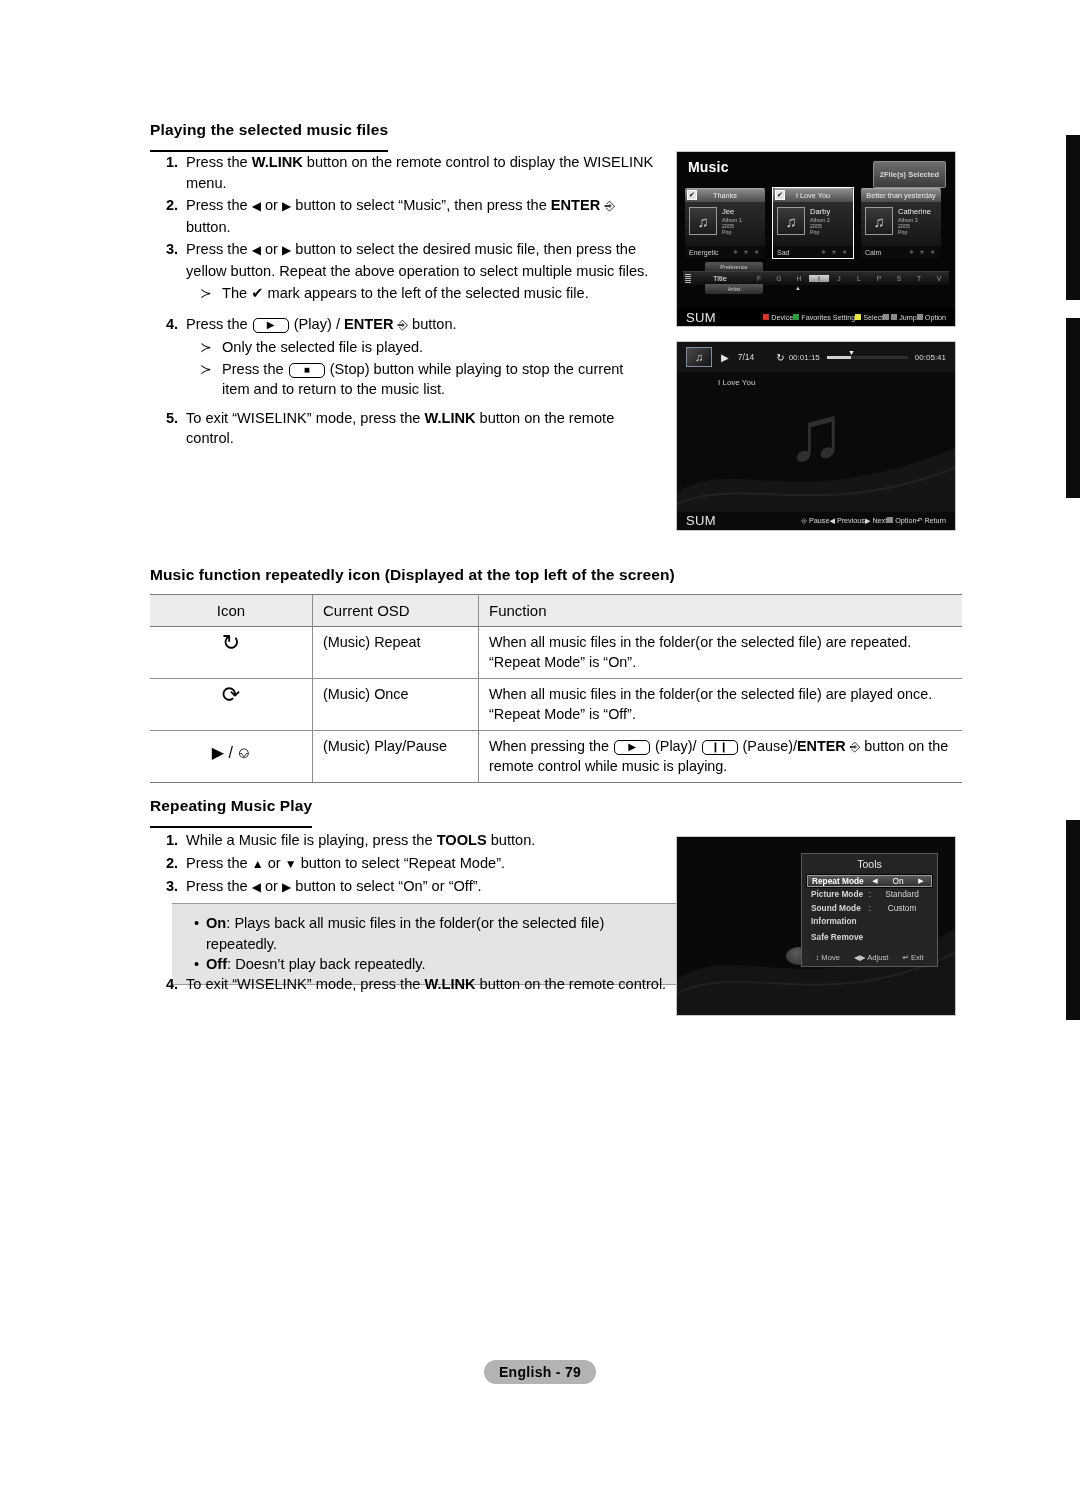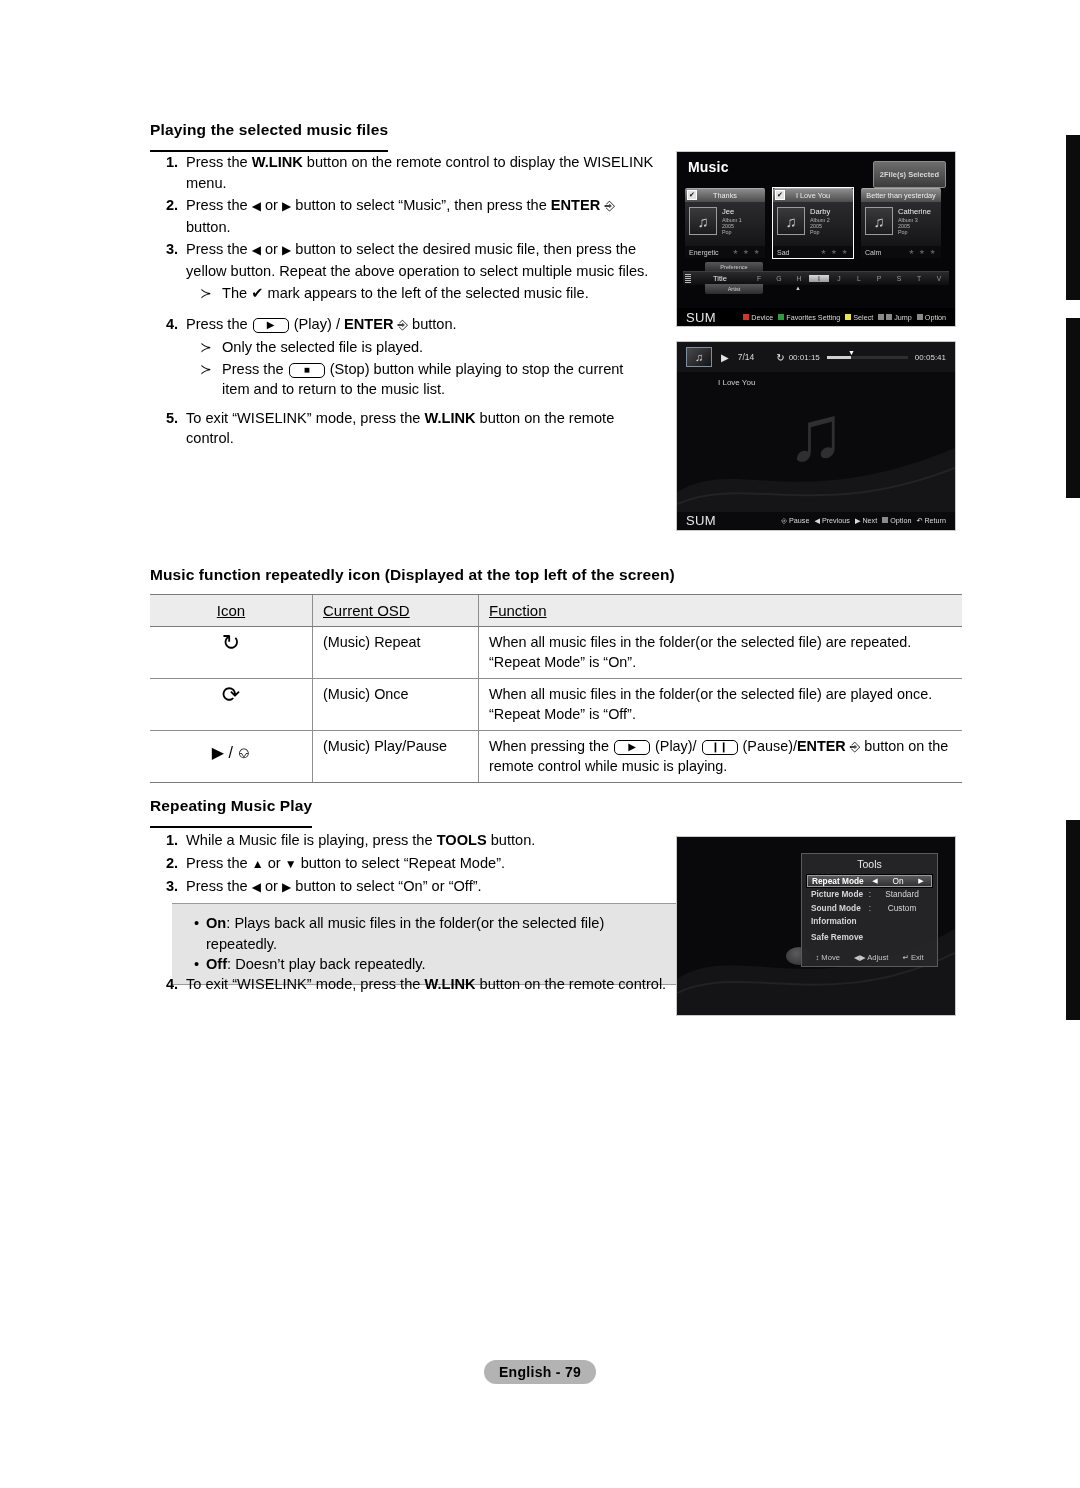--- a/index.html
+++ b/index.html
@@ -32,21 +32,21 @@
     font-size:10px;vertical-align:1px;padding:0 4px;margin:0 1px;
     background:#fff;
   }
   .ent{display:inline-block;font-size:13px;vertical-align:0px;}
   .arr{font-size:12px;}
 
   
   table.infotbl{border-collapse:collapse;width:812px;font-size:14.4px;}
   table.infotbl th{
     background:#ececec;border-top:1.6px solid #7a7a7a;border-bottom:1.6px solid #7a7a7a;
-    font-weight:normal;font-size:15px;padding:7px 10px;text-align:left;text-decoration:underline;
+    font-weight:normal;font-size:15px;padding:7px 10px;text-align:left;
   }
   table.infotbl th.c{text-align:center;}
   table.infotbl td{
     border-bottom:1.1px solid #8e8e8e;padding:6px 10px;vertical-align:top;line-height:19.5px;
   }
   table.infotbl tr:last-child td{border-bottom:1.6px solid #7a7a7a;}
   .vline{border-left:1.1px solid #8e8e8e;}
   td.iconcell{text-align:center;font-size:22px;padding-top:10px;}
 
   
@@ -119,21 +119,21 @@
     font-size:5.6px;color:#d0d0d0;background:linear-gradient(#57575a,#2c2c2e);
   }
   .tabpref{top:110px;border-radius:2px 2px 0 0;}
   .tabart{top:132px;border-radius:0 0 2px 2px;}
   .caret{position:absolute;left:118px;top:133px;color:#cfcfcf;font-size:6px;}
   .ml-bot{
     position:absolute;left:0;right:0;bottom:0;height:18px;display:flex;align-items:center;
     justify-content:space-between;padding:0 9px;box-sizing:border-box;background:#000;
   }
   .sum{color:#e6e6e6;font-size:13px;letter-spacing:.4px;text-align:center;}
-  .hints{display:flex;align-items:center;gap:5px;color:#dadada;font-size:7.2px;}
+  .hints{display:flex;align-items:center;color:#dadada;font-size:7.2px;}
   .hints .it{display:flex;align-items:center;gap:2px;}
   .sw{width:6px;height:6px;display:inline-block;}
 
   
   .pl{width:100%;height:100%;position:relative;background:#0a0a0c;}
   .pl-top{position:absolute;left:0;top:0;right:0;height:30px;background:#141416;display:flex;align-items:center;padding:0 9px;box-sizing:border-box;}
   .pl-thumb{width:24px;height:18px;border:1px solid #7d8fa0;background:linear-gradient(135deg,#4a4a4c,#141416);display:flex;align-items:center;justify-content:center;color:#ddd;font-size:11px;}
   .pl-play{color:#e3e3e3;font-size:10px;margin-left:9px;}
   .pl-idx{color:#dcdcdc;font-size:8.5px;margin-left:9px;}
   .pl-rep{color:#e8e8e8;font-size:10px;margin-left:22px;}

